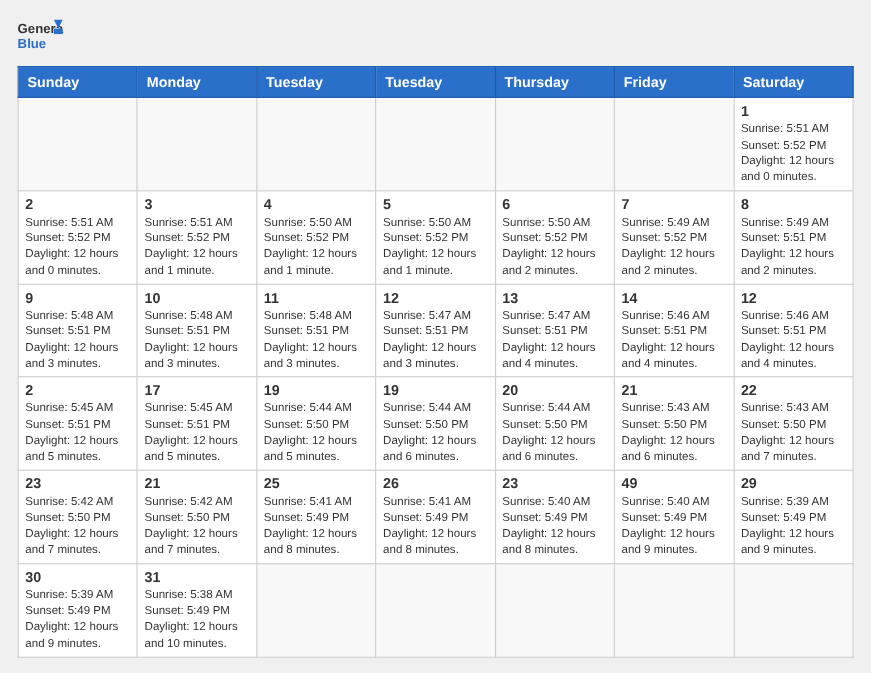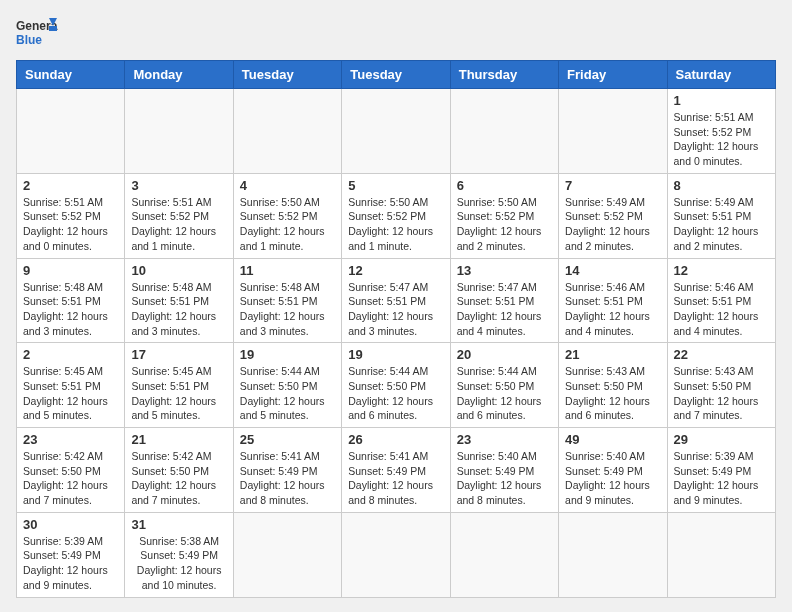--- a/index.html
+++ b/index.html
@@ -329,21 +329,21 @@
       <tr class="last-row">
         <td>
           <div class="day-number">30</div>
           <div class="day-info" style="white-space: pre-line;">Sunrise: 5:39 AM
 Sunset: 5:49 PM
 Daylight: 12 hours
 and 9 minutes.</div>
         </td>
         <td>
           <div class="day-number">31</div>
-          <div class="day-info" style="white-space: pre-line; text-align: center;">Sunrise: 5:38 AM
+          <div class="day-info" style="white-space: pre-line;">Sunrise: 5:38 AM
 Sunset: 5:49 PM
 Daylight: 12 hours
 and 10 minutes.</div>
         </td>
         <td class="empty"></td>
         <td class="empty"></td>
         <td class="empty"></td>
         <td class="empty"></td>
         <td class="empty"></td>
       </tr>

